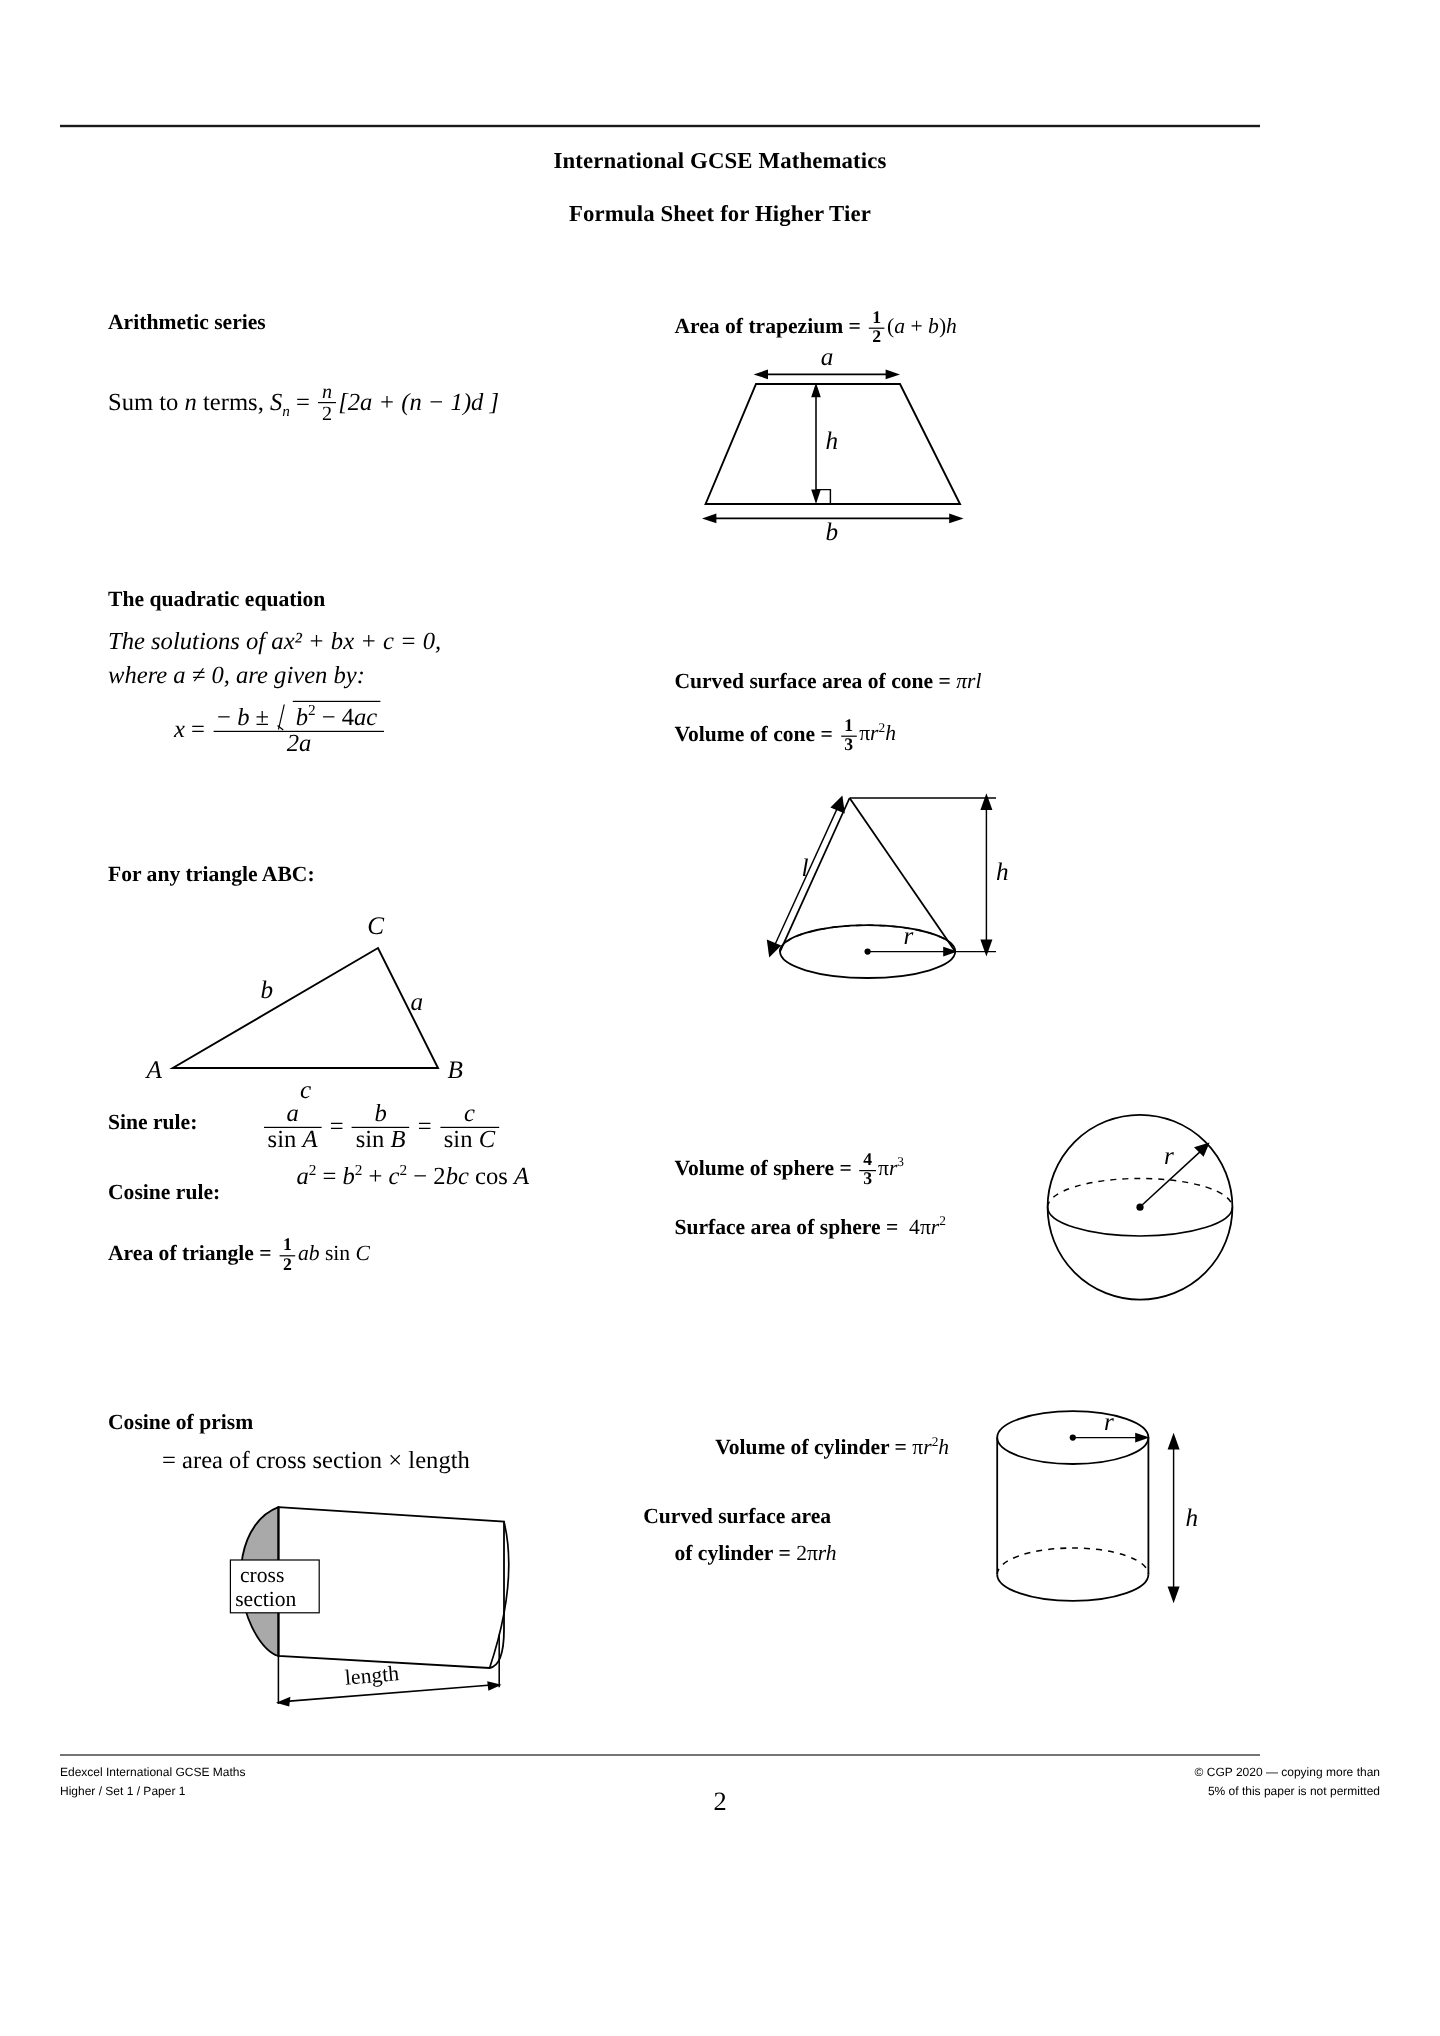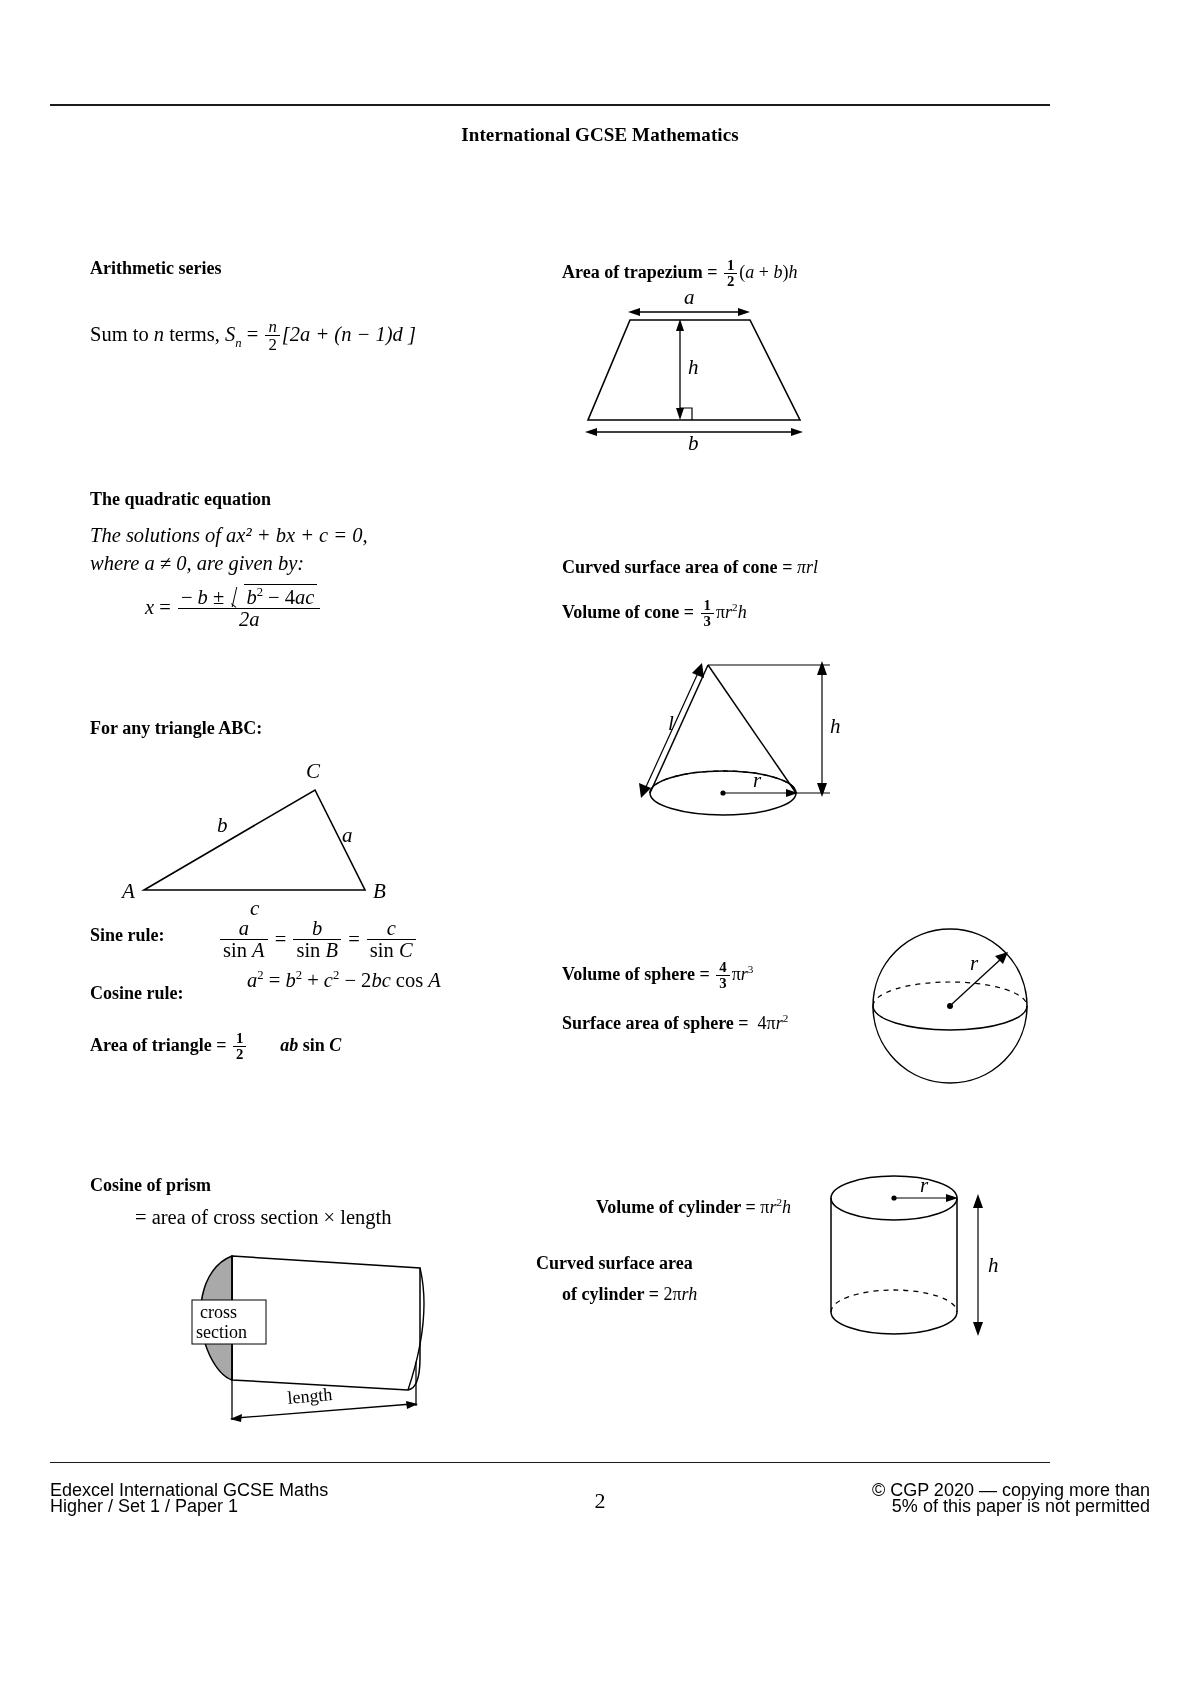--- a/index.html
+++ b/index.html
@@ -118,44 +118,44 @@
     font-style: italic;
     font-size: 21px;
     fill: #000;
   }
   .lbl-r { font-style: normal; font-size: 18px; }
 
   
   .foot {
     position: absolute;
     font-family: "Liberation Sans", "DejaVu Sans", sans-serif;
-    font-size: 18px;
+    font-size: 10px;
     line-height: 16px;
     color: #000;
-    margin-top: 12px;
   }
   #foot-left { left: 50px; top: 1470px; text-align: left; }
   #foot-right { right: 50px; top: 1470px; text-align: right; }
   #page-num {
     position: absolute;
     left: 0; width: 1200px;
     top: 1488px;
     text-align: center;
     font-size: 22px;
     font-family: "Liberation Serif", "DejaVu Serif", serif;
   }
 </style>
 </head>
 <body>
 
 <div class="page">
 
   <div class="rule-top"></div>
 
   <div class="title" id="title1">International GCSE Mathematics</div>
+  <div class="title" id="title2">Formula Sheet for Higher Tier</div>
 
   <div class="hd" style="left:90px; top:258px;">Arithmetic series</div>
 
   <div class="tx" style="left:90px; top:318px;">
     <span>Sum to </span><i>n</i><span> terms, </span><i>S</i><i class="sub">n</i>
     <span>=</span>
     <span class="frac">
       <span class="num it">n</span>
       <span class="den">2</span>
     </span><span class="it">[2a + (n − 1)d ]</span>
@@ -215,21 +215,21 @@
   <div class="tx" style="left:247px; top:968px;">
     <i>a</i><span class="up">2</span> = <i>b</i><span class="up">2</span> + <i>c</i><span class="up">2</span> − 2<i>bc</i> cos <i>A</i>
   </div>
 
   <div class="hd" style="left:90px; top:1031px;">
     <span>Area of triangle</span>
     <span>=</span>
     <span class="frac">
       <span class="num">1</span>
       <span class="den">2</span>
-    </span><span style="font-weight:bold;margin-left:32px;"><i>ab</i> sin <i>C</i></span>
+    </span><span style="font-weight:normal;"><i>ab</i> sin <i>C</i></span>
   </div>
 
   <div class="hd" style="left:90px; top:1175px;">Cosine of prism</div>
   <div class="tx" style="left:135px; top:1206px;">= area of cross section × length</div>
 
   <div class="diagram" style="left:170px; top:1238px;">
     <svg width="290" height="190" viewBox="0 0 290 190">
 
       <path d="M62,18 L250,30 L250,120 Q250,150 238,152 L62,142 Z" fill="#ffffff" stroke="#000" stroke-width="1.5"></path>
 

